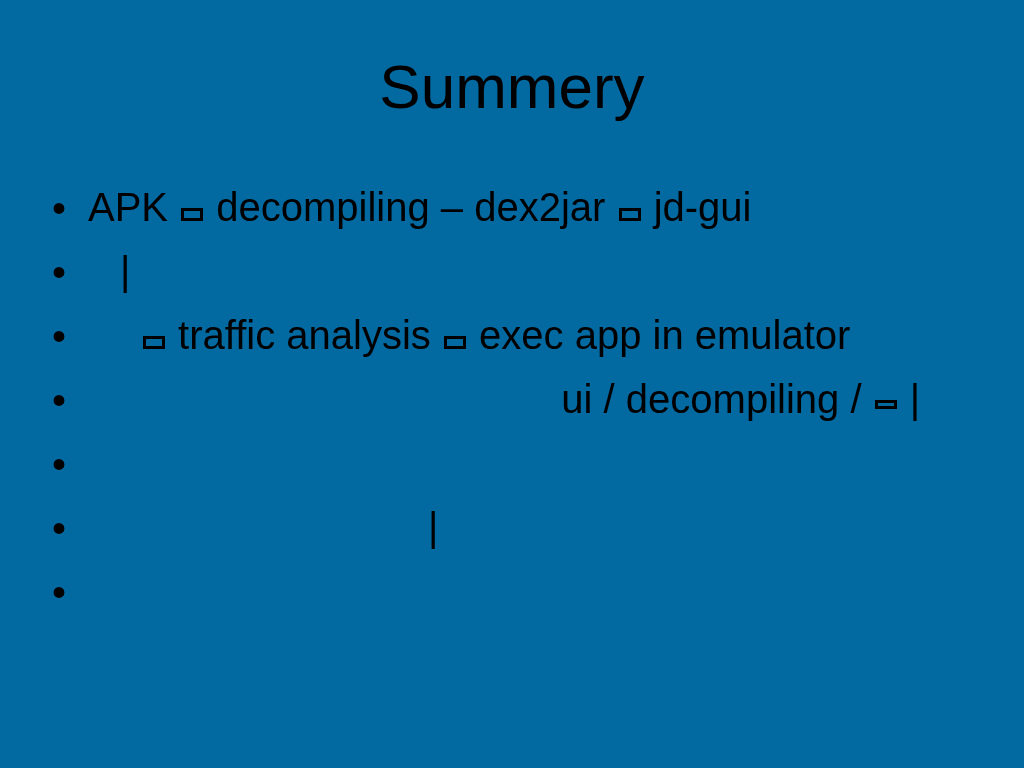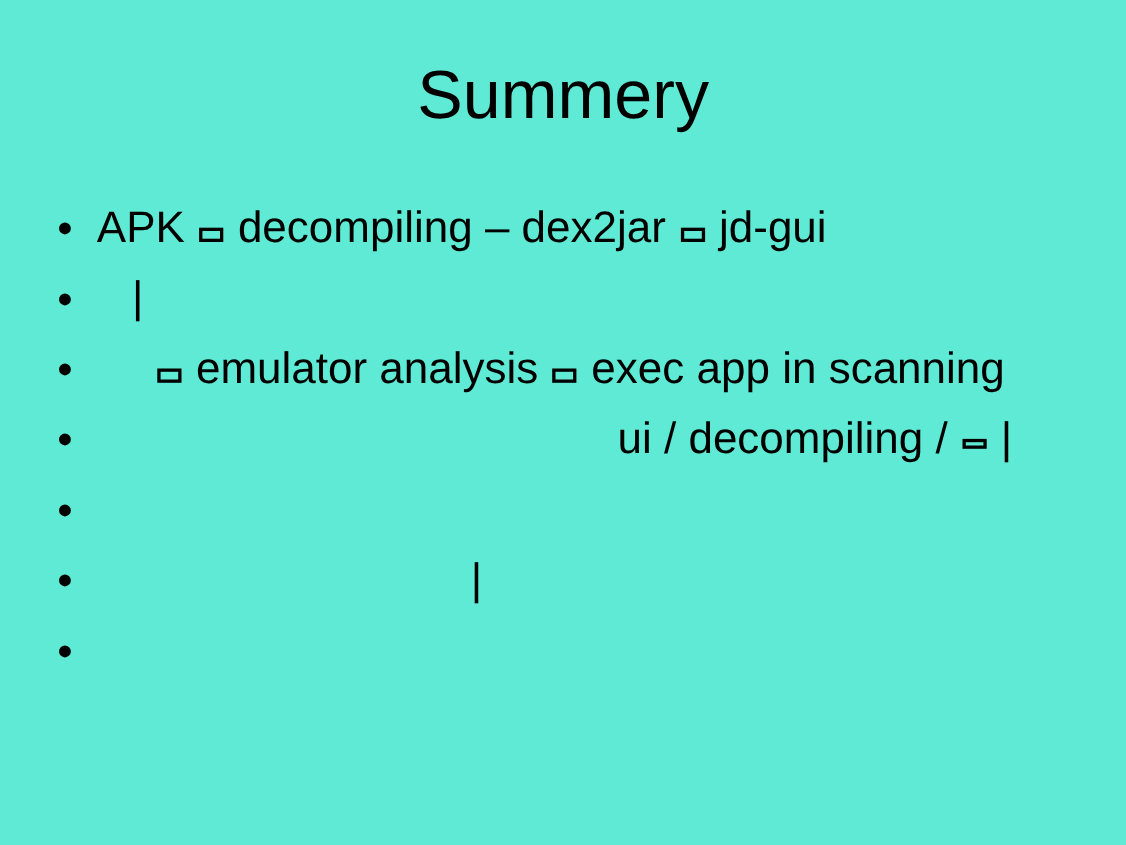--- a/index.html
+++ b/index.html
@@ -5,21 +5,21 @@
   html, body {
     margin: 0;
     padding: 0;
     background: #ffffff;
   }
 
   .slide {
     position: relative;
     width: 1024px;
     height: 768px;
-    background: #5eead4;
+    background: #0369a1;
     overflow: hidden;
     font-family: "Liberation Sans", sans-serif;
     color: #000000;
   }
 
   
   .slide-title {
     position: absolute;
     left: 0;
     top: 56px;
@@ -111,21 +111,21 @@
       <div class="bullet-row">
         <span class="bullet-marker">•</span>
         <span class="bullet-text indent-1"><span>APK </span><span class="tofu tofu-wide"></span><span> decompiling – dex2jar </span><span class="tofu tofu-wide"></span><span> jd-gui</span></span>
       </div>
       <div class="bullet-row">
         <span class="bullet-marker">•</span>
         <span class="bullet-text indent-2"><span>|</span></span>
       </div>
       <div class="bullet-row">
         <span class="bullet-marker">•</span>
-        <span class="bullet-text indent-3"><span class="tofu tofu-wide"></span><span> emulator analysis </span><span class="tofu tofu-wide"></span><span> exec app in scanning</span></span>
+        <span class="bullet-text indent-3"><span class="tofu tofu-wide"></span><span> traffic analysis </span><span class="tofu tofu-wide"></span><span> exec app in emulator</span></span>
       </div>
       <div class="bullet-row">
         <span class="bullet-marker">•</span>
         <span class="bullet-text indent-4"><span>            ui / decompiling / </span><span class="tofu tofu-flat"></span><span> |</span></span>
       </div>
       <div class="bullet-row">
         <span class="bullet-marker">•</span>
       </div>
       <div class="bullet-row">
         <span class="bullet-marker">•</span>

